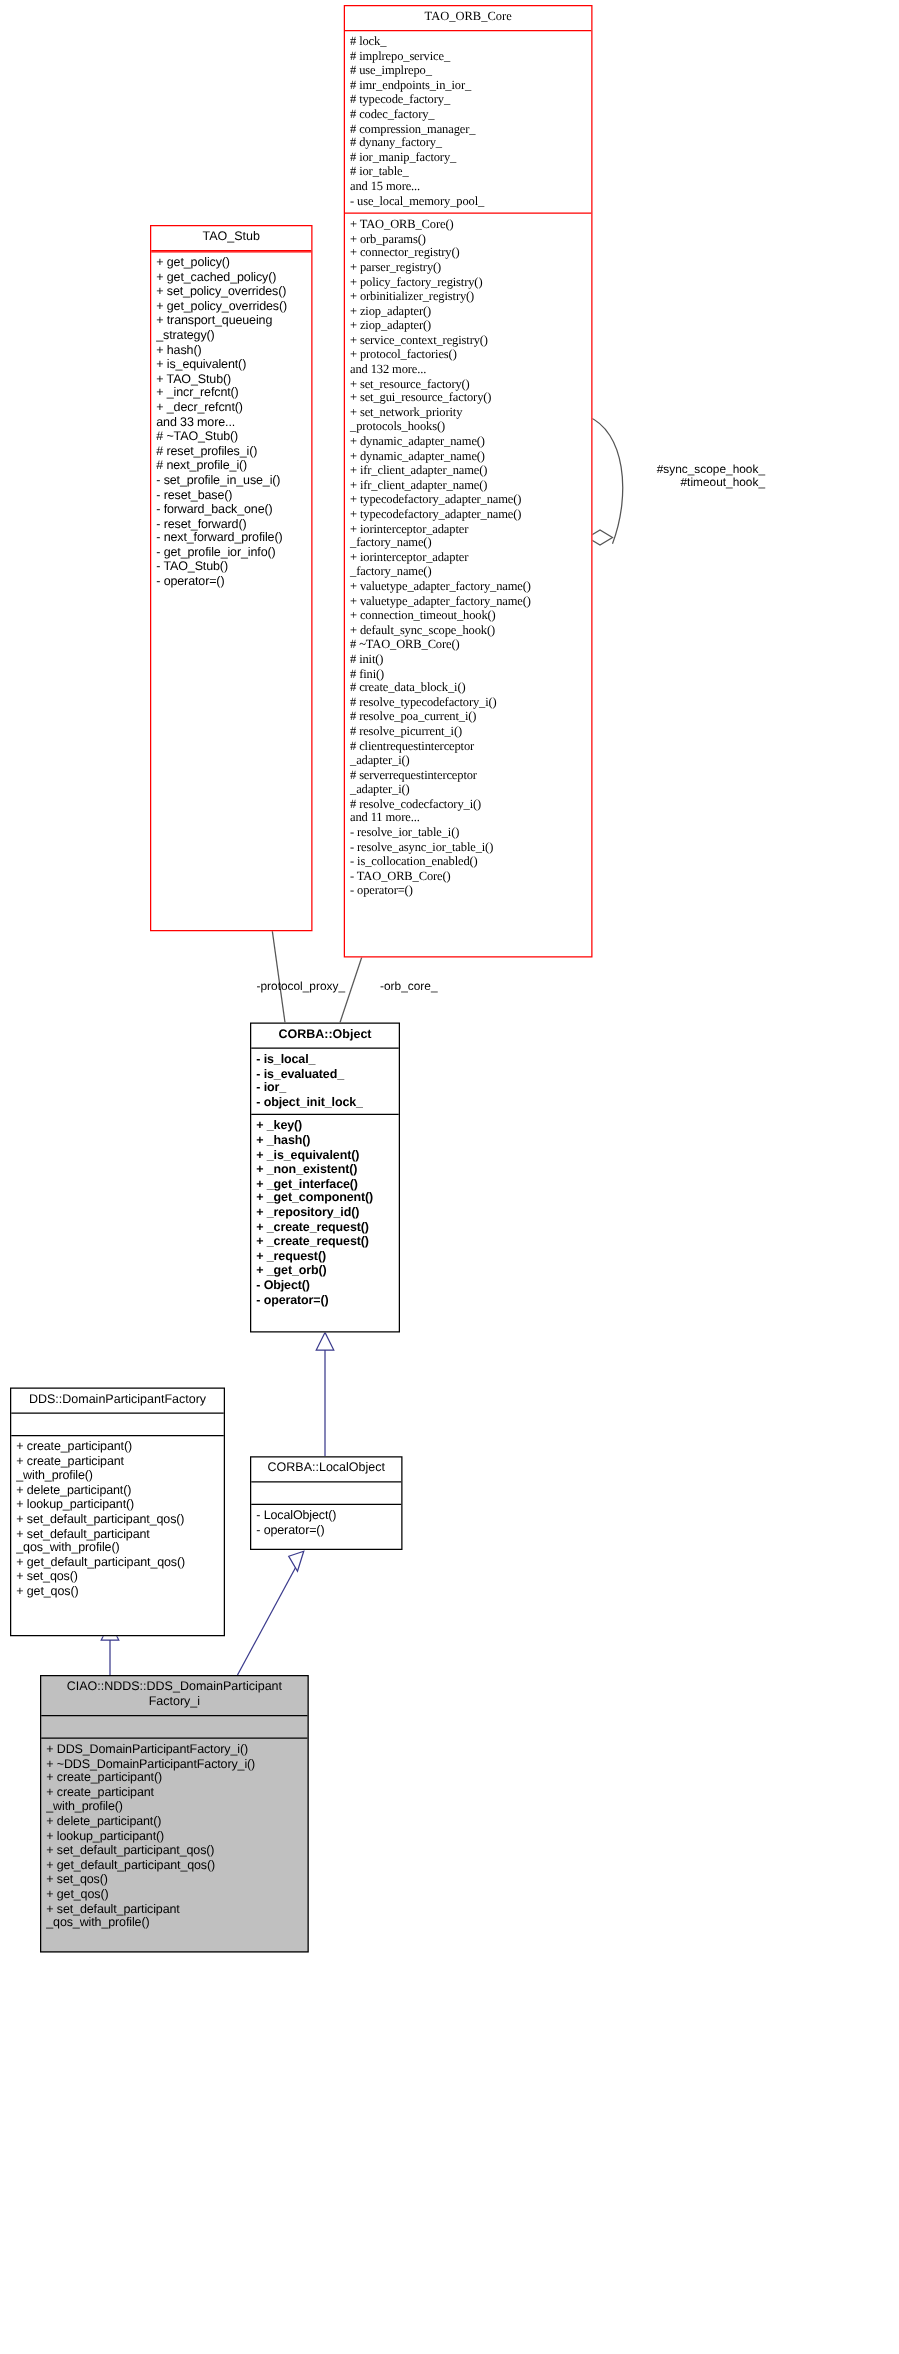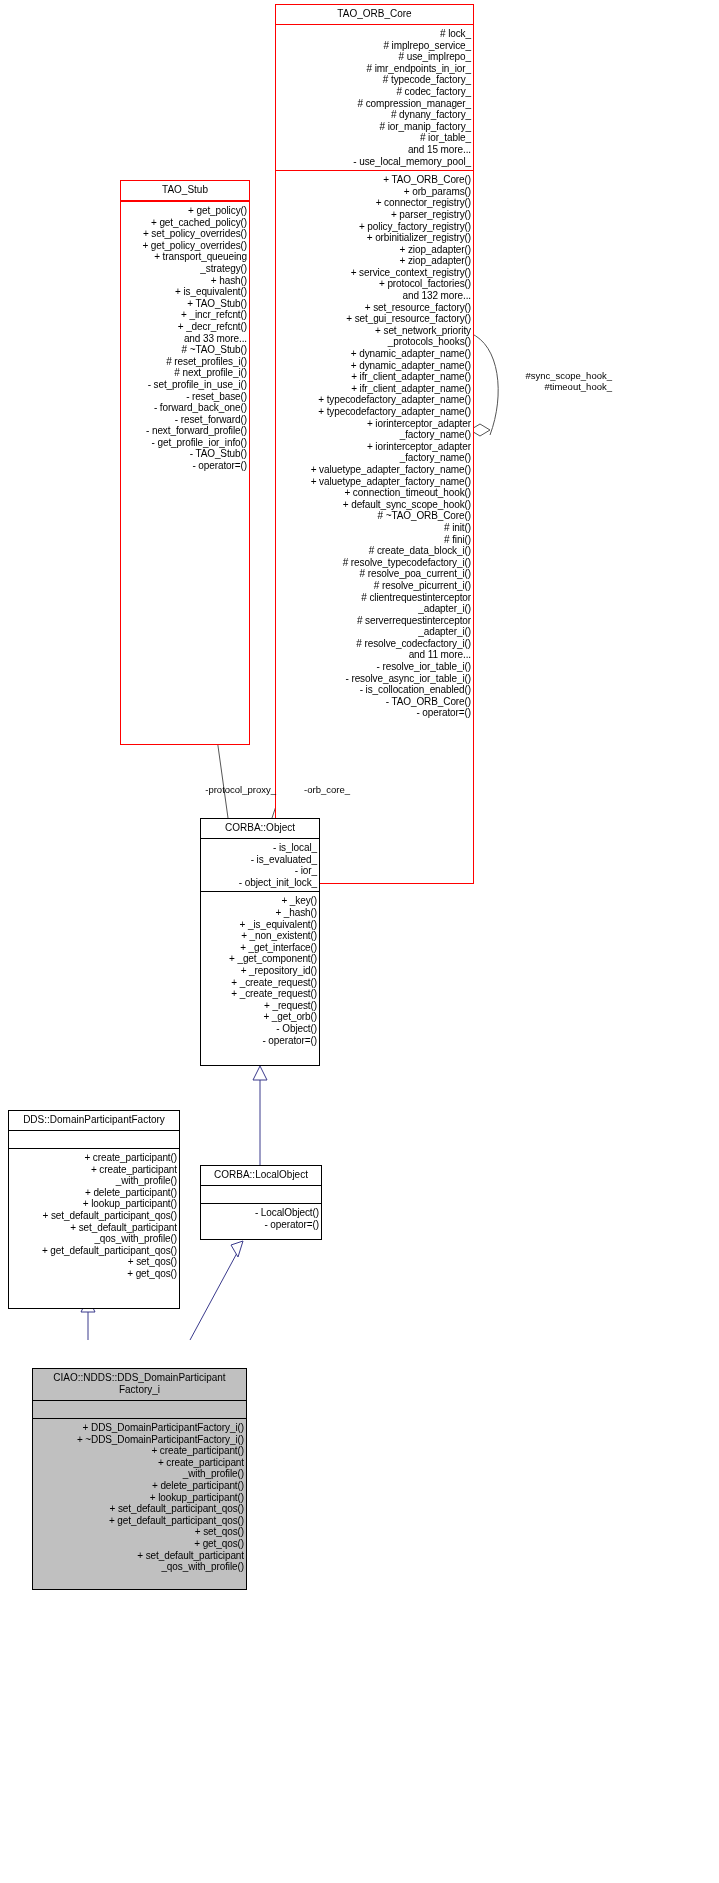--- a/index.html
+++ b/index.html
@@ -38,21 +38,20 @@
   .divider {
     height: 1px;
     background: #000000;
     width: 100%;
   }
   .uml-box.red .divider {
     background: #ff0000;
   }
   .compartment {
     padding: 3px 2px 3px 4px;
-    text-align: right;
   }
   .member {
     font-size: 10px;
     line-height: 11.6px;
     white-space: pre-wrap;
     letter-spacing: -0.1px;
   }
   .compartment.empty {
     height: 11px;
   }
@@ -88,21 +87,21 @@
   <line x1="260" y1="1165" x2="260" y2="1079" stroke="#3a3a8c" stroke-width="1"></line>
   <polygon points="260,1066 253,1080 267,1080" fill="#ffffff" stroke="#3a3a8c" stroke-width="1"></polygon>
 
   <line x1="190" y1="1340" x2="237" y2="1253" stroke="#3a3a8c" stroke-width="1"></line>
   <polygon points="243,1241 231,1245 238,1257" fill="#ffffff" stroke="#3a3a8c" stroke-width="1"></polygon>
 
   <line x1="88" y1="1340" x2="88" y2="1311" stroke="#3a3a8c" stroke-width="1"></line>
   <polygon points="88,1298 81,1312 95,1312" fill="#ffffff" stroke="#3a3a8c" stroke-width="1"></polygon>
 </svg>
 
-<div class="uml-box red" style="left:275px; top:4px; width:199px; height:880px;">
+<div class="uml-box red" style="left:275px; top:4px; width:199px; height:762px;font-family:Liberation Serif, serif;">
   <div class="box-title">TAO_ORB_Core</div>
   <div class="divider"></div>
   <div class="compartment">
       <div class="member"># lock_</div>
       <div class="member"># implrepo_service_</div>
       <div class="member"># use_implrepo_</div>
       <div class="member"># imr_endpoints_in_ior_</div>
       <div class="member"># typecode_factory_</div>
       <div class="member"># codec_factory_</div>
       <div class="member"># compression_manager_</div>
@@ -188,21 +187,21 @@
       <div class="member">- reset_base()</div>
       <div class="member">- forward_back_one()</div>
       <div class="member">- reset_forward()</div>
       <div class="member">- next_forward_profile()</div>
       <div class="member">- get_profile_ior_info()</div>
       <div class="member">- TAO_Stub()</div>
       <div class="member">- operator=()</div>
     </div>
 </div>
 
-<div class="uml-box" style="left:200px; top:818px; width:120px; height:248px;">
+<div class="uml-box" style="left:200px; top:818px; width:120px; height:248px;font-weight:bold;">
   <div class="box-title">CORBA::Object</div>
   <div class="divider"></div>
   <div class="compartment">
       <div class="member">- is_local_</div>
       <div class="member">- is_evaluated_</div>
       <div class="member">- ior_</div>
       <div class="member">- object_init_lock_</div>
     </div>
   <div class="divider"></div>
   <div class="compartment">
@@ -246,21 +245,21 @@
       <div class="member">+ lookup_participant()</div>
       <div class="member">+ set_default_participant_qos()</div>
       <div class="member">+ set_default_participant
 _qos_with_profile()</div>
       <div class="member">+ get_default_participant_qos()</div>
       <div class="member">+ set_qos()</div>
       <div class="member">+ get_qos()</div>
     </div>
 </div>
 
-<div class="uml-box gray" style="left:32px; top:1340px; width:215px; height:222px;margin-top:28px;">
+<div class="uml-box gray" style="left:32px; top:1340px; width:215px; height:222px;">
   <div class="box-title">CIAO::NDDS::DDS_DomainParticipant
 Factory_i</div>
   <div class="divider"></div>
   <div class="compartment empty"></div>
   <div class="divider"></div>
   <div class="compartment">
       <div class="member">+ DDS_DomainParticipantFactory_i()</div>
       <div class="member">+ ~DDS_DomainParticipantFactory_i()</div>
       <div class="member">+ create_participant()</div>
       <div class="member">+ create_participant

